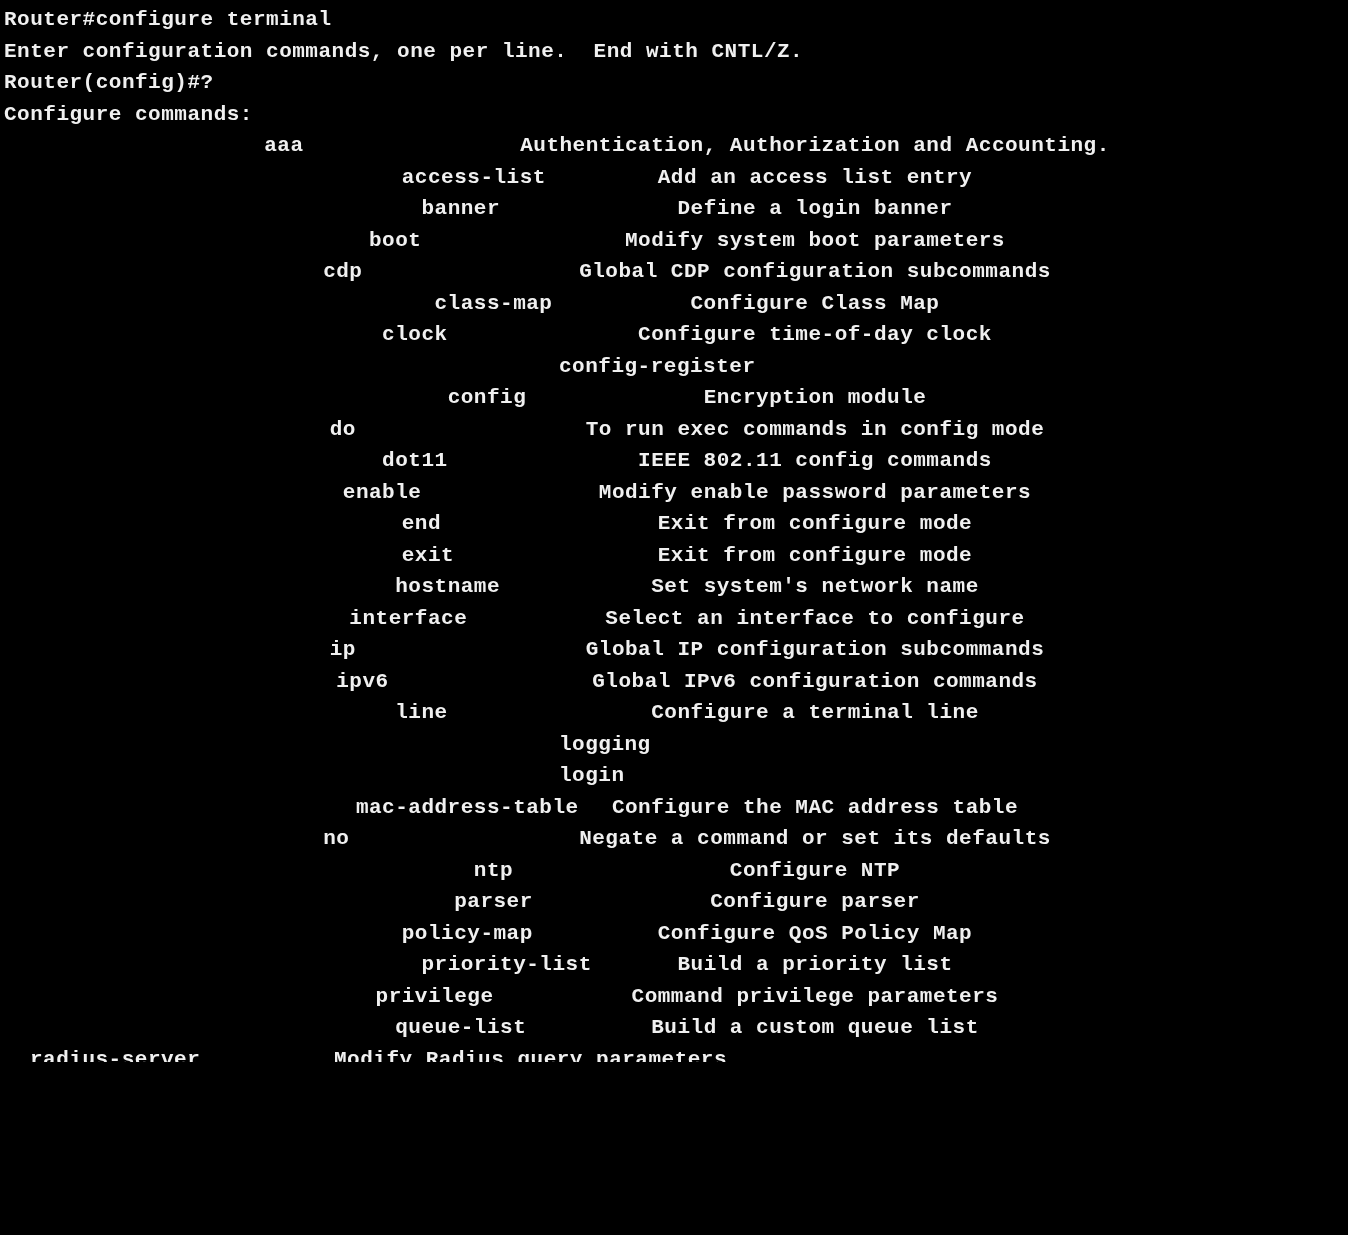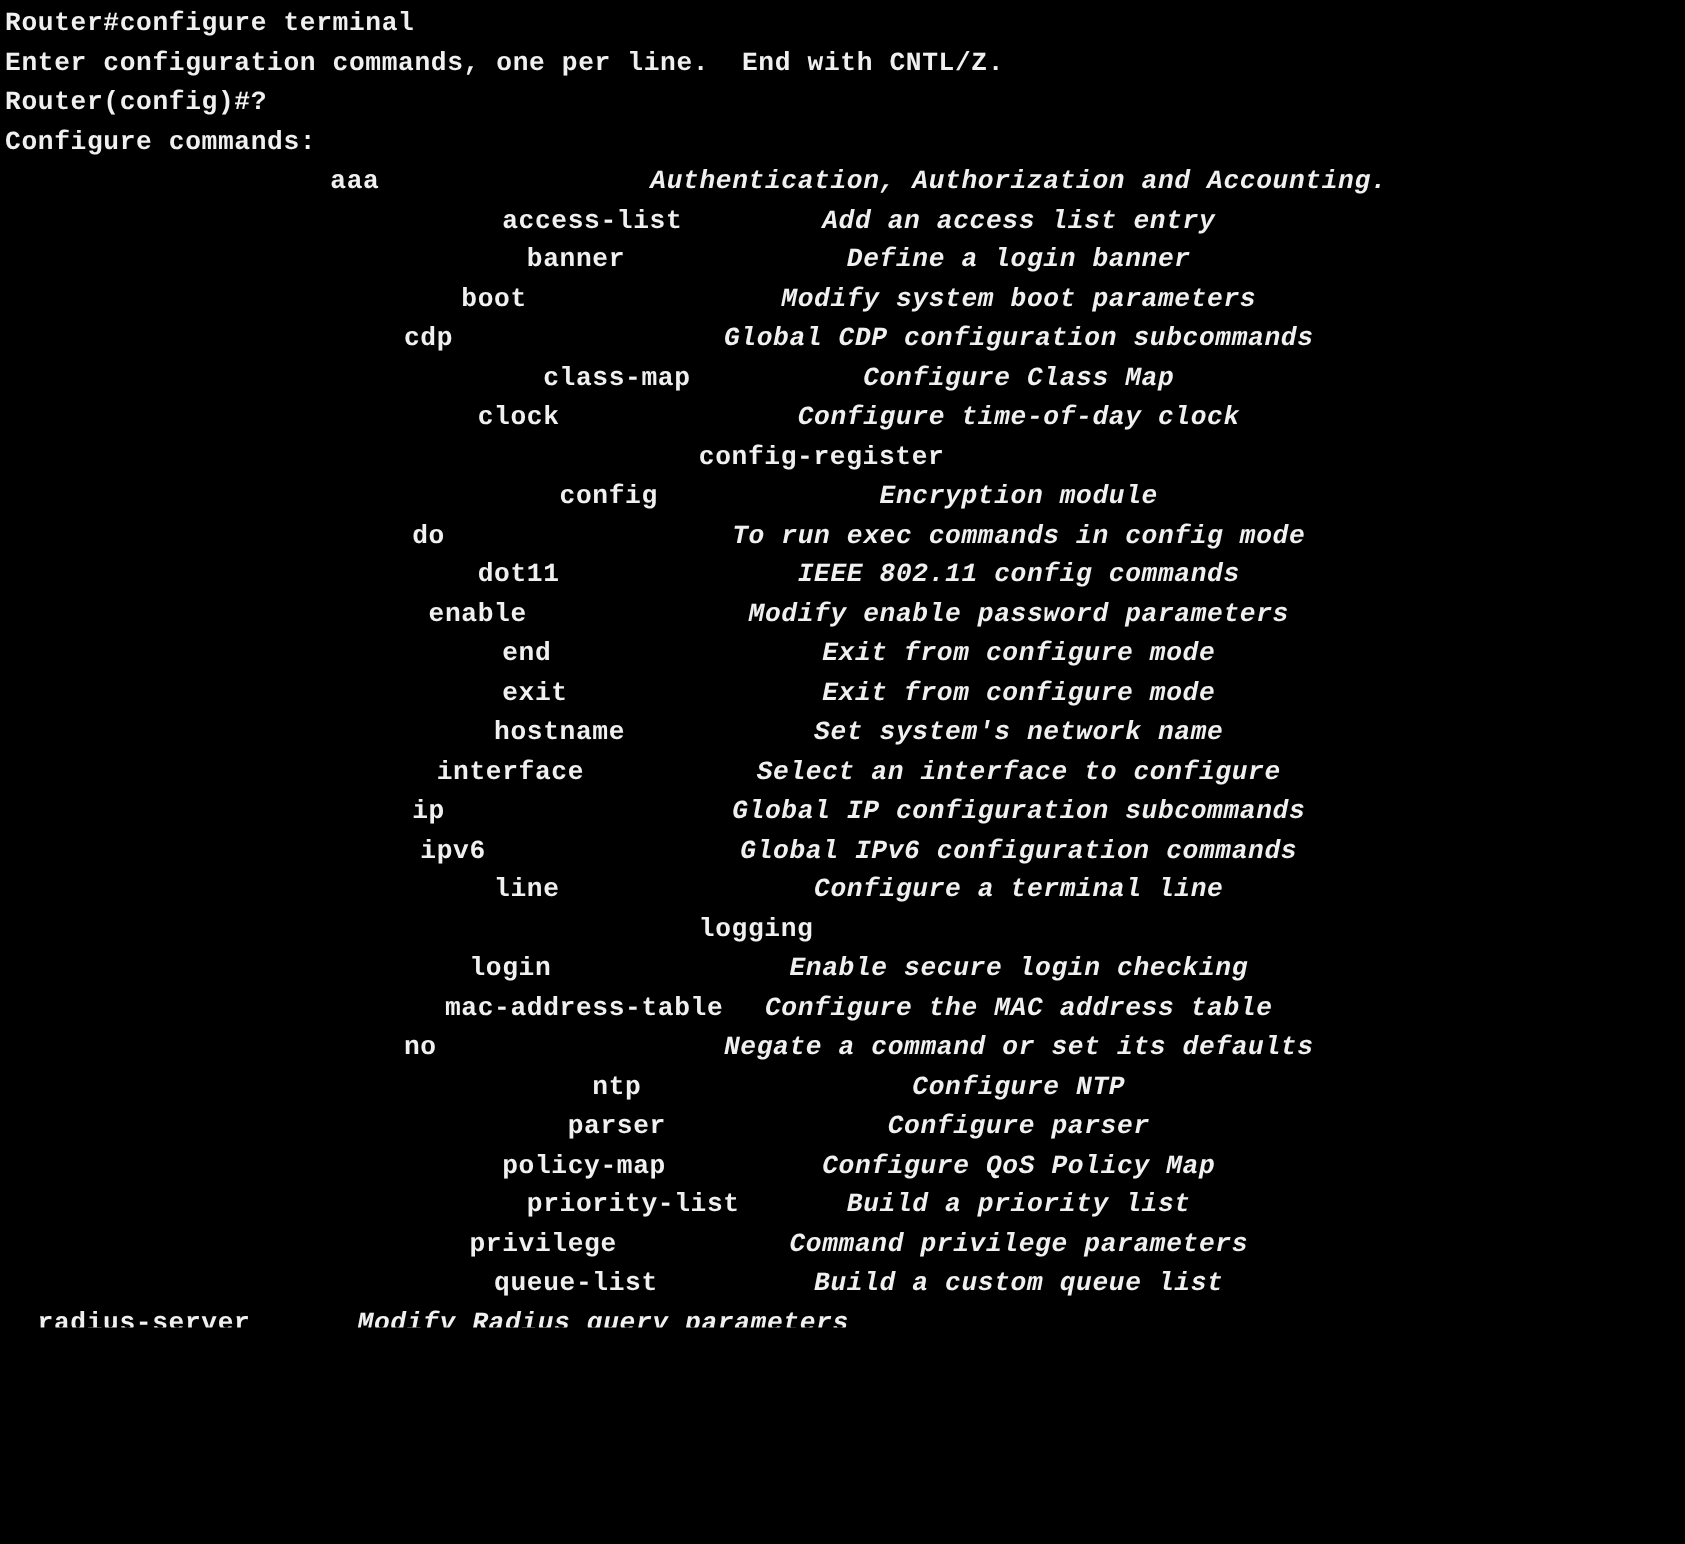--- a/index.html
+++ b/index.html
@@ -27,30 +27,30 @@
       display: flex;
       padding-left: 26px;
       justify-content: center;
     }
     .cmd-name {
       display: inline-block;
       min-width: 256px;
     }
     .cmd-desc {
       display: inline-block;
-      font-style: italic;
     }
     #command-list {
       margin-top: 0;
     }
     .partial-row {
       display: flex;
       padding-left: 26px;
       overflow: hidden;
       height: 18px;
+      gap: 48px;
     }
   </style>
 </head>
 <body>
 
 <div class="prompt-line">Router#configure terminal</div>
 <div class="prompt-line">Enter configuration commands, one per line.  End with CNTL/Z.</div>
 <div class="prompt-line">Router(config)#?</div>
 <div class="prompt-line">Configure commands:</div>
 
@@ -128,21 +128,20 @@
     </div>
     <div class="cmd-row">
       <span class="cmd-name">line</span>
       <span class="cmd-desc">Configure a terminal line</span>
     </div>
     <div class="cmd-row">
       <span class="cmd-name">logging</span>
     </div>
     <div class="cmd-row">
       <span class="cmd-name">login</span>
-      <span class="cmd-desc">Enable secure login checking</span>
     </div>
     <div class="cmd-row">
       <span class="cmd-name">mac-address-table</span>
       <span class="cmd-desc">Configure the MAC address table</span>
     </div>
     <div class="cmd-row">
       <span class="cmd-name">no</span>
       <span class="cmd-desc">Negate a command or set its defaults</span>
     </div>
     <div class="cmd-row">

